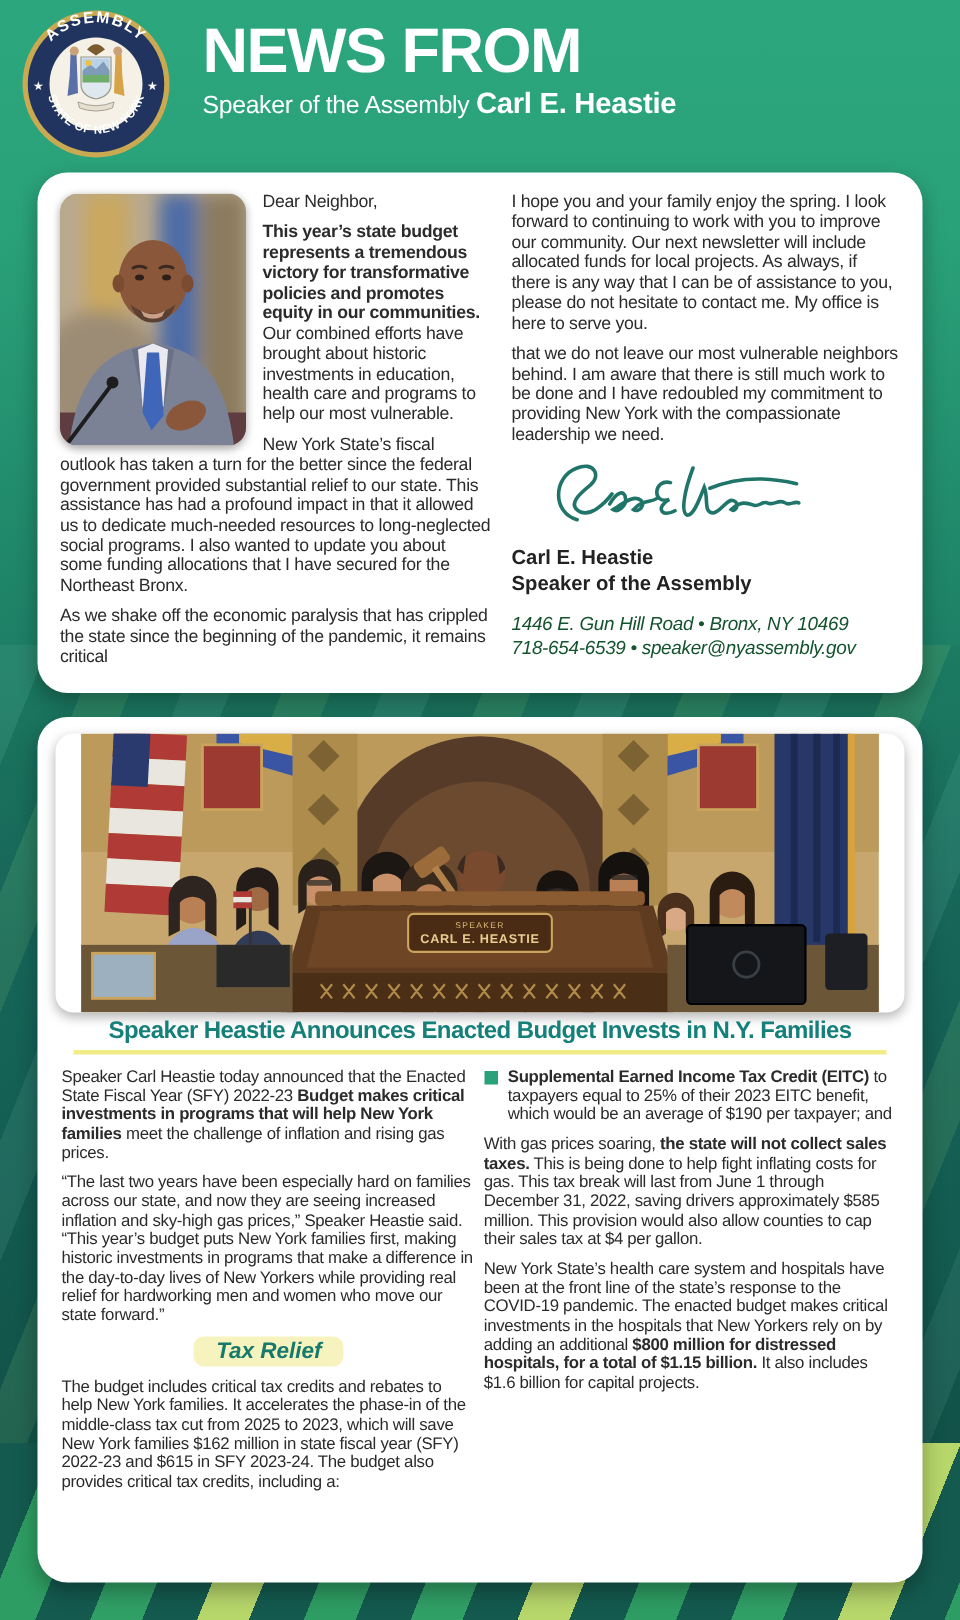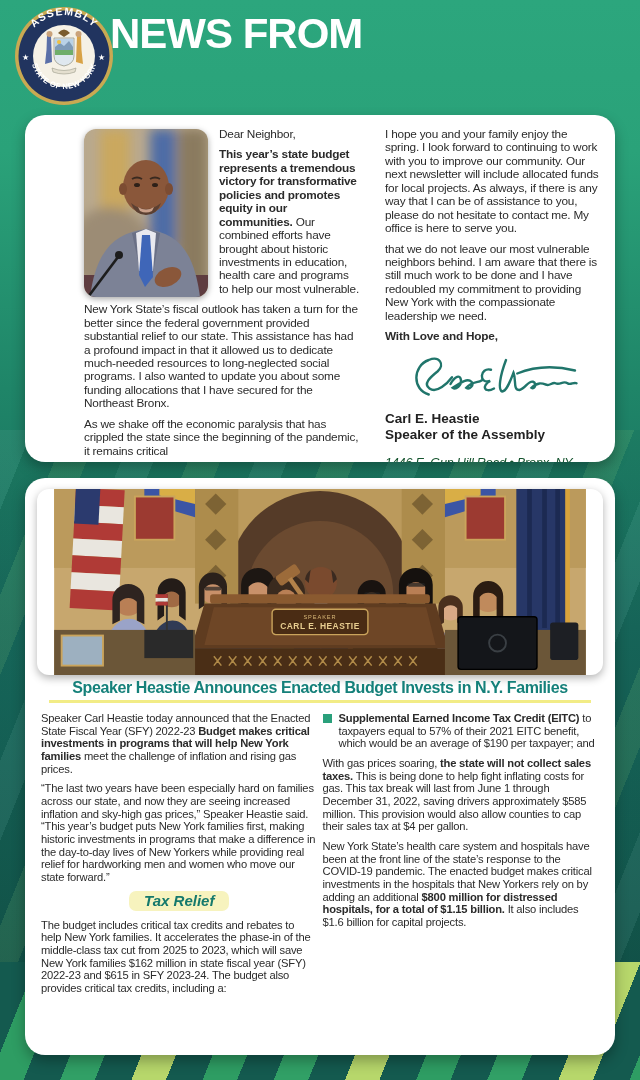--- a/index.html
+++ b/index.html
@@ -10,29 +10,29 @@
   .stripes-soft{position:absolute;left:0;right:0;top:430px;bottom:0;z-index:1;
         background:repeating-linear-gradient(112deg,
           rgba(255,255,255,0.05) 0 30px, rgba(0,0,0,0.06) 30px 62px,
           rgba(183,215,107,0.10) 62px 92px, rgba(0,0,0,0.04) 92px 124px);}
   .stripes-bottom{position:absolute;left:0;right:0;bottom:0;height:118px;z-index:1;
         background:repeating-linear-gradient(112deg,
           #145a4f 0 34px, #2e9d63 34px 66px, #145a4f 66px 100px,
           #31a066 100px 132px, #145a4f 132px 166px, #b7d76b 166px 198px);}
   .masthead{position:absolute;top:0;left:0;width:100%;height:113px;z-index:2;}
   .seal{position:absolute;left:14px;top:6px;width:100px;height:100px;}
-  .mast-text{position:absolute;left:110px;top:13px;color:#fff;}
+  .mast-text{position:absolute;left:135px;top:13px;color:#fff;}
   .mast-title{font-size:42px;font-weight:800;letter-spacing:-1px;line-height:1.0;margin:0;}
   .mast-sub{margin-top:3px;font-size:16.5px;letter-spacing:-0.2px;}
   .mast-sub b{font-size:19.5px;}
   .card{position:absolute;left:25px;width:590px;background:#ffffff;border-radius:20px;
         box-shadow:0 6px 14px rgba(0,0,0,0.30);box-sizing:border-box;z-index:2;overflow:hidden;}
   .card1{top:115px;height:347px;padding:13px 15px 10px 15px;}
   .card2{top:478px;height:577px;padding:11px 12px 8px 12px;}
-  .letter{display:flex;gap:26px;margin-left:44px;}
+  .letter{display:flex;gap:13px;}
   .lcol{width:288px;}
   .rcol{flex:1;}
   .letter p{margin:0 0 7px;font-size:11.8px;line-height:1.14;color:#2b2b2b;letter-spacing:-0.2px;}
   .photo1{float:left;width:124px;height:168px;border-radius:12px;overflow:hidden;
           margin:1px 11px 5px 0;box-shadow:0 2px 6px rgba(0,0,0,0.35);}
   .photo1 svg{display:block;}
   .salutation{margin-bottom:8px;}
   .closing{font-weight:bold;}
   .signature{margin:2px 0 2px;}
   .signer{font-weight:bold;font-size:13.5px;line-height:1.22;color:#222;}
@@ -85,20 +85,21 @@
         <circle cx="45" cy="36" r="2" fill="#f0c040"></circle>
         <path d="M33,30 q3,-3 4,0 l1,26 -7,2 q2,-14 2,-28Z" fill="#5a6fa8"></path>
         <circle cx="35.5" cy="28" r="3" fill="#caa27a"></circle>
         <path d="M67,30 q-3,-3 -4,0 l-1,26 7,2 q-2,-14 -2,-28Z" fill="#d8a246"></path>
         <circle cx="64.5" cy="28" r="3" fill="#caa27a"></circle>
         <path d="M38,62 q12,5 24,0 l-1,4 q-11,4 -22,0 Z" fill="#e4dfcf" stroke="#9a9a8a" stroke-width="0.6"></path>
       </g>
     </svg>
     <div class="mast-text">
       <div class="mast-title">NEWS FROM</div>
+      <div class="mast-sub"><span>Speaker of the Assembly </span><b>Carl E. Heastie</b></div>
     </div>
   </div>
 
   <div class="card card1">
     <div class="letter">
       <div class="lcol">
         <div class="photo1">
           <svg width="124" height="168" viewBox="0 0 124 168">
             <defs>
                 <filter id="blur6">
@@ -136,38 +137,38 @@
           </svg>
         </div>
         <p class="salutation">Dear Neighbor,</p>
         <p><b>This year’s state budget represents a tremendous victory for transformative policies and promotes equity in our communities.</b><span> Our combined efforts have brought about historic investments in education, health care and programs to help our most vulnerable.</span></p>
         <p>New York State’s fiscal outlook has taken a turn for the better since the federal government provided substantial relief to our state. This assistance has had a profound impact in that it allowed us to dedicate much-needed resources to long-neglected social programs. I also wanted to update you about some funding allocations that I have secured for the Northeast Bronx.</p>
         <p>As we shake off the economic paralysis that has crippled the state since the beginning of the pandemic, it remains critical</p>
       </div>
       <div class="rcol">
         <p>I hope you and your family enjoy the spring. I look forward to continuing to work with you to improve our community. Our next newsletter will include allocated funds for local projects. As always, if there is any way that I can be of assistance to you, please do not hesitate to contact me. My office is here to serve you.</p>
         <p>that we do not leave our most vulnerable neighbors behind. I am aware that there is still much work to be done and I have redoubled my commitment to providing New York with the compassionate leadership we need.</p>
-        <p class="closing">With Love and Hope,</p>
         <div class="signature">
           <svg width="215" height="54" viewBox="0 0 230 72">
             <g fill="none" stroke="#20756b" stroke-width="3.2" stroke-linecap="round">
               <path d="M30,58 C8,52 8,20 30,12 C44,6 52,18 42,27 C32,35 22,44 31,50 C41,57 55,43 61,35"></path>
               <path d="M59,44 C65,33 72,31 73,39 C74,46 66,52 62,49 C70,44 81,35 87,41 C91,46 84,52 80,49 C88,40 95,43 101,39"></path>
               <path d="M113,25 C98,21 96,45 112,40 C100,46 104,57 117,50"></path>
               <path d="M133,12 C125,33 122,52 128,54 C134,54 139,39 143,29 C147,39 142,52 151,52 C159,50 163,39 169,41 C175,43 171,52 167,49 C175,41 181,43 187,45 C191,47 195,41 199,43 C205,46 209,39 215,43 C219,46 223,41 227,43"></path>
               <path d="M148,30 C170,21 196,19 225,26"></path>
             </g>
           </svg>
         </div>
         <div class="signer">
           <div>Carl E. Heastie</div>
           <div>Speaker of the Assembly</div>
         </div>
         <div class="contact">
           <div>1446 E. Gun Hill Road • Bronx, NY 10469</div>
+          <div>718-654-6539 • speaker@nyassembly.gov</div>
         </div>
       </div>
     </div>
   </div>
 
   <div class="card card2">
     <div class="photo2">
       <svg width="566" height="186" viewBox="0 0 566 198">
         <rect width="566" height="198" fill="#c7a76e"></rect>
         <rect y="0" width="566" height="84" fill="#bb9a5c"></rect>
@@ -300,20 +301,20 @@
     <div class="cols">
       <div class="col">
         <p><span>Speaker Carl Heastie today announced that the Enacted State Fiscal Year (SFY) 2022-23 </span><b>Budget makes critical investments in programs that will help New York families</b><span> meet the challenge of inflation and rising gas prices.</span></p>
         <p>“The last two years have been especially hard on families across our state, and now they are seeing increased inflation and sky-high gas prices,” Speaker Heastie said. “This year’s budget puts New York families first, making historic investments in programs that make a difference in the day-to-day lives of New Yorkers while providing real relief for hardworking men and women who move our state forward.”</p>
         <div class="pill-wrap"><span class="pill">Tax Relief</span></div>
         <p>The budget includes critical tax credits and rebates to help New York families. It accelerates the phase-in of the middle-class tax cut from 2025 to 2023, which will save New York families $162 million in state fiscal year (SFY) 2022-23 and $615 in SFY 2023-24. The budget also provides critical tax credits, including a:</p>
       </div>
       <div class="col">
         <div class="bullet-item">
           <span class="sq"></span>
-          <span><b>Supplemental Earned Income Tax Credit (EITC)</b><span> to taxpayers equal to 57% of their 2021 EITC benefit, which would be an average of $190 per taxpayer; and</span></span>
+          <span><b>Supplemental Earned Income Tax Credit (EITC)</b><span> to taxpayers equal to 25% of their 2023 EITC benefit, which would be an average of $190 per taxpayer; and</span></span>
         </div>
         <p><span>With gas prices soaring, </span><b>the state will not collect sales taxes.</b><span> This is being done to help fight inflating costs for gas. This tax break will last from June 1 through December 31, 2022, saving drivers approximately $585 million. This provision would also allow counties to cap their sales tax at $4 per gallon.</span></p>
         <p><span>New York State’s health care system and hospitals have been at the front line of the state’s response to the COVID-19 pandemic. The enacted budget makes critical investments in the hospitals that New Yorkers rely on by adding an additional </span><b>$800 million for distressed hospitals, for a total of $1.15 billion.</b><span> It also includes $1.6 billion for capital projects.</span></p>
       </div>
     </div>
   </div>
 </div>
 
 </body></html>

